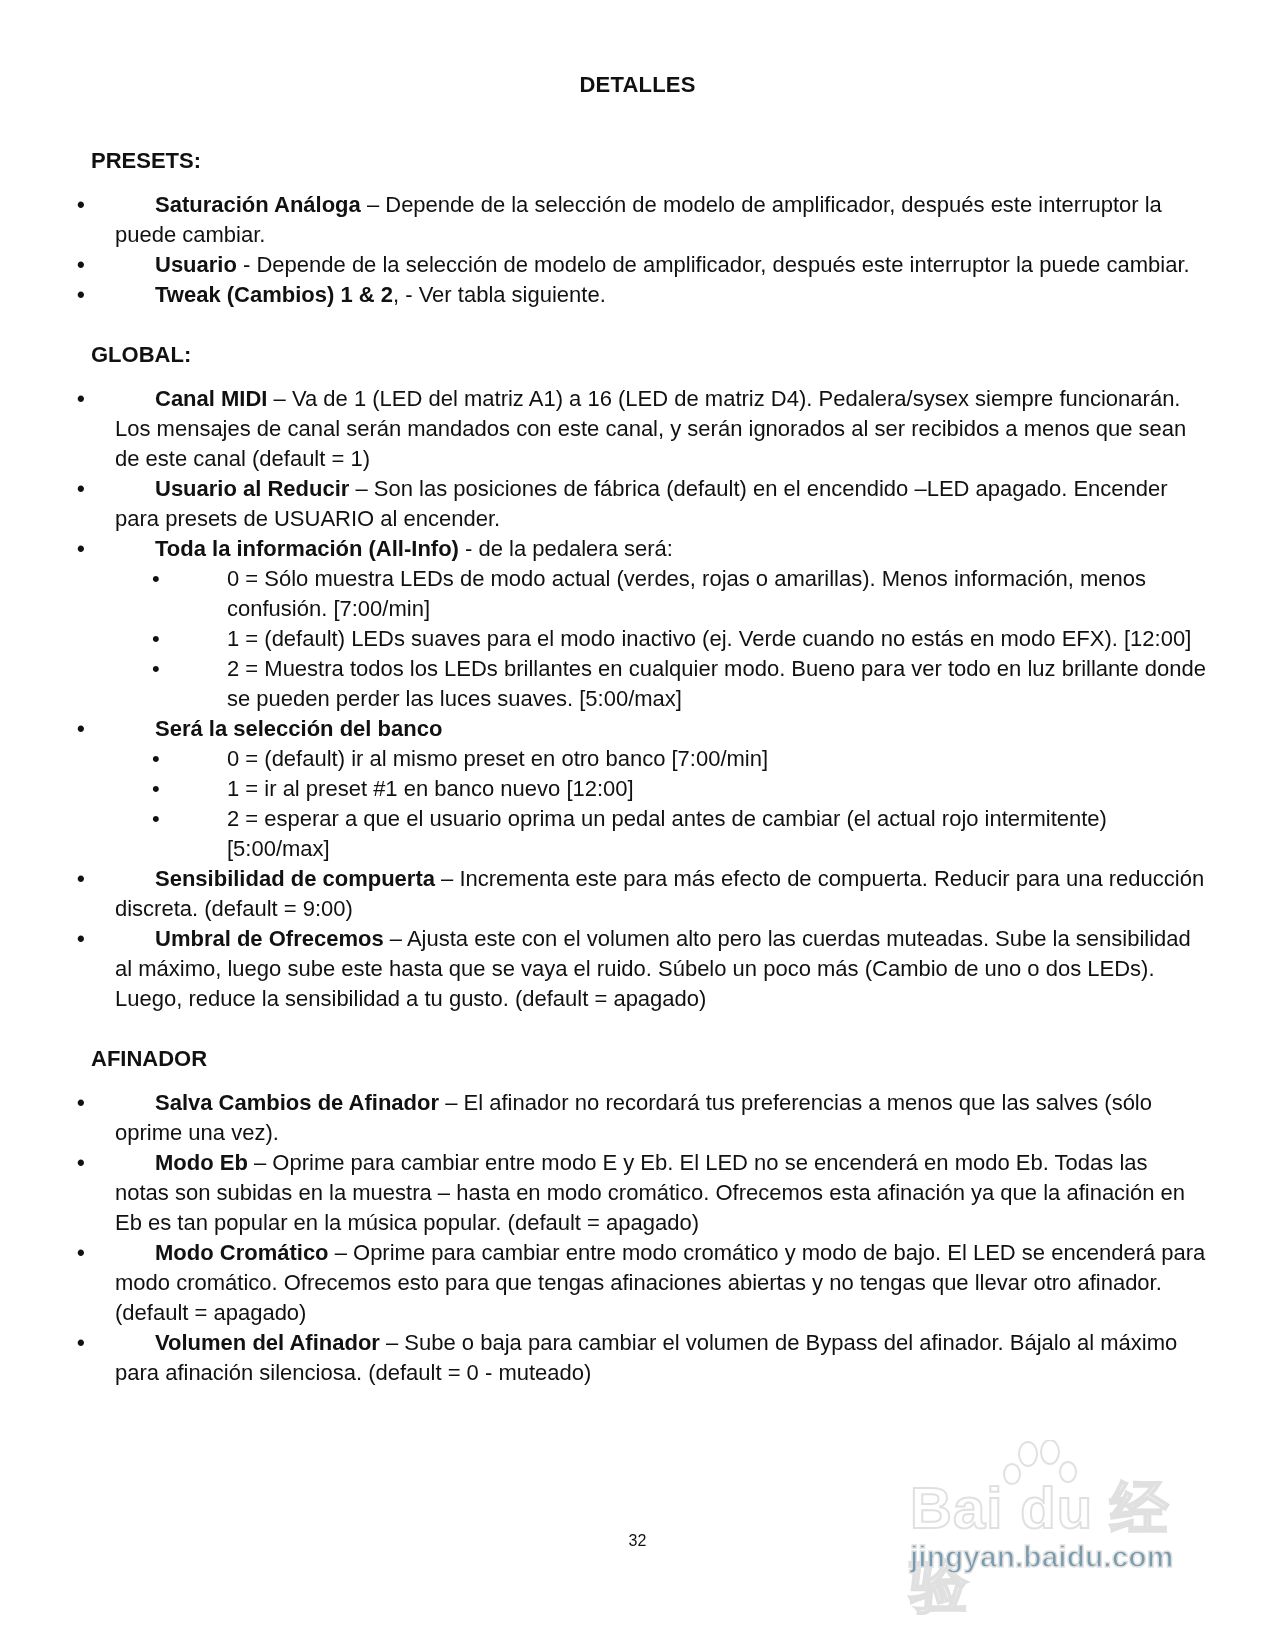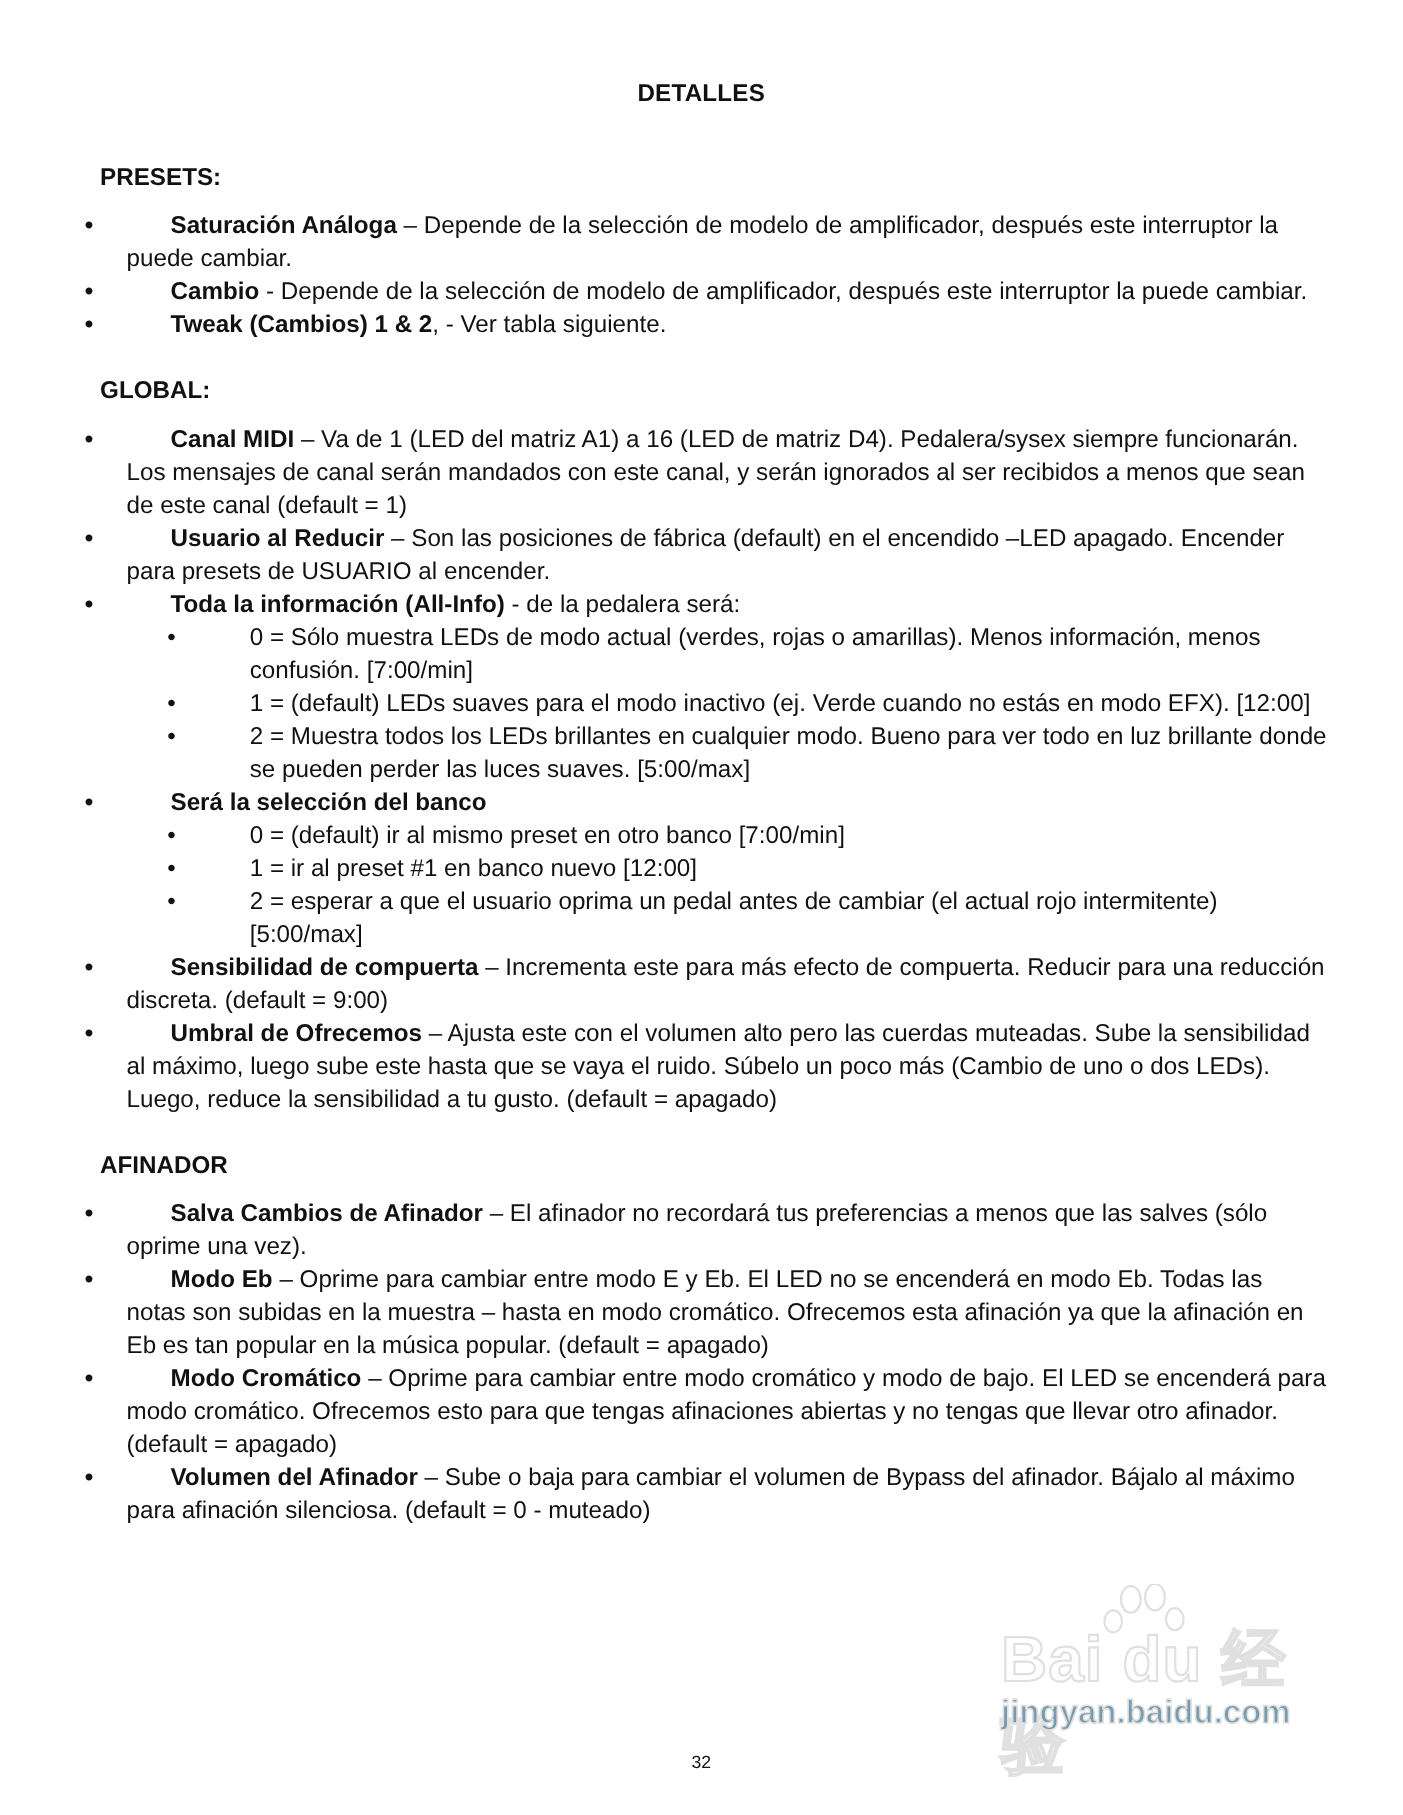--- a/index.html
+++ b/index.html
@@ -20,21 +20,21 @@
   .section-heading { font-weight: bold; font-size: 22px; line-height: 30px; margin: 14px; }
   .section { margin-bottom: 30px; }
   ul.items { list-style: none; margin: 0; padding: 0; }
   ul.items > li { position: relative; padding-left: 38px; }
   ul.items > li > .bullet { position: absolute; left: 0; top: 0; font-weight: bold; }
   .term { font-weight: bold; margin-left: 40px; }
   ul.sub { list-style: none; margin: 0; padding: 0; }
   ul.sub > li { position: relative; padding-left: 150px; margin-left: -38px; }
   ul.sub > li > .bullet { position: absolute; left: 75px; top: 0; }
   .page-number {
-    position: absolute; left: 0; width: 1275px; top: 1594px;
+    position: absolute; left: 0; width: 1275px; top: 1532px;
     text-align: center; font-size: 16px;
   }
   .watermark {
     position: absolute; left: 900px; top: 1440px; width: 320px; height: 150px;
     opacity: 0.55;
   }
   .wm-brand {
     position: absolute; left: 10px; top: 30px; font-size: 58px; font-weight: bold;
     color: #ffffff; -webkit-text-stroke: 2px #c8c8c8; letter-spacing: 1px;
   }
@@ -49,21 +49,21 @@
 
 <div class="page">
   <div class="title">DETALLES</div>
 
   <div class="content">
 
     <div class="section">
       <p class="section-heading">PRESETS:</p>
       <ul class="items">
         <li><span class="bullet">•</span><span class="term">Saturación Análoga</span><span> – Depende de la selección de modelo de amplificador, después este interruptor la puede cambiar.</span></li>
-        <li><span class="bullet">•</span><span class="term">Cambio</span><span> - Depende de la selección de modelo de amplificador, después este interruptor la puede cambiar.</span></li>
+        <li><span class="bullet">•</span><span class="term">Usuario</span><span> - Depende de la selección de modelo de amplificador, después este interruptor la puede cambiar.</span></li>
         <li><span class="bullet">•</span><span class="term">Tweak (Cambios) 1 &amp; 2</span><span>, - Ver tabla siguiente.</span></li>
       </ul>
     </div>
 
     <div class="section">
       <p class="section-heading">GLOBAL:</p>
       <ul class="items">
         <li><span class="bullet">•</span><span class="term">Canal MIDI</span><span> – Va de 1 (LED del matriz A1) a 16 (LED de matriz D4). Pedalera/sysex siempre funcionarán. Los mensajes de canal serán mandados con este canal, y serán ignorados al ser recibidos a menos que sean de este canal (default = 1)</span></li>
         <li><span class="bullet">•</span><span class="term">Usuario al Reducir</span><span> – Son las posiciones de fábrica (default) en el encendido –LED apagado. Encender para presets de USUARIO al encender.</span></li>
         <li><span class="bullet">•</span><span class="term">Toda la información (All-Info)</span><span> - de la pedalera será:</span>

